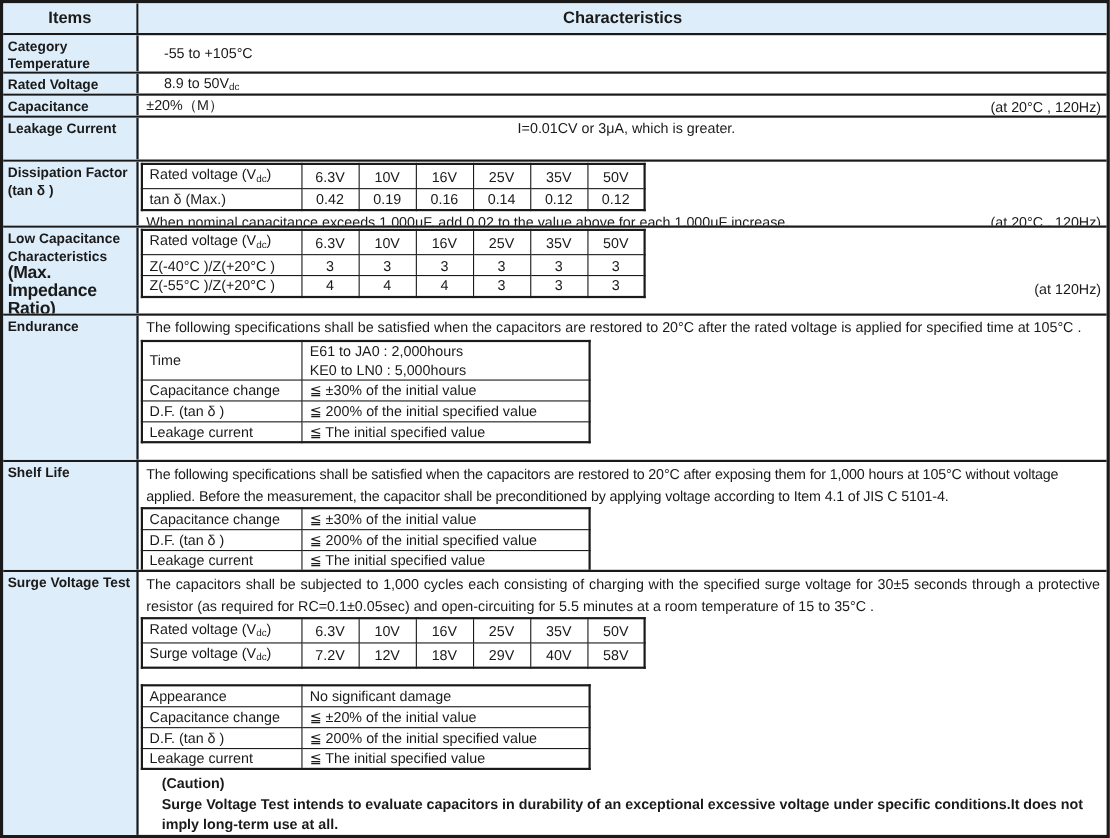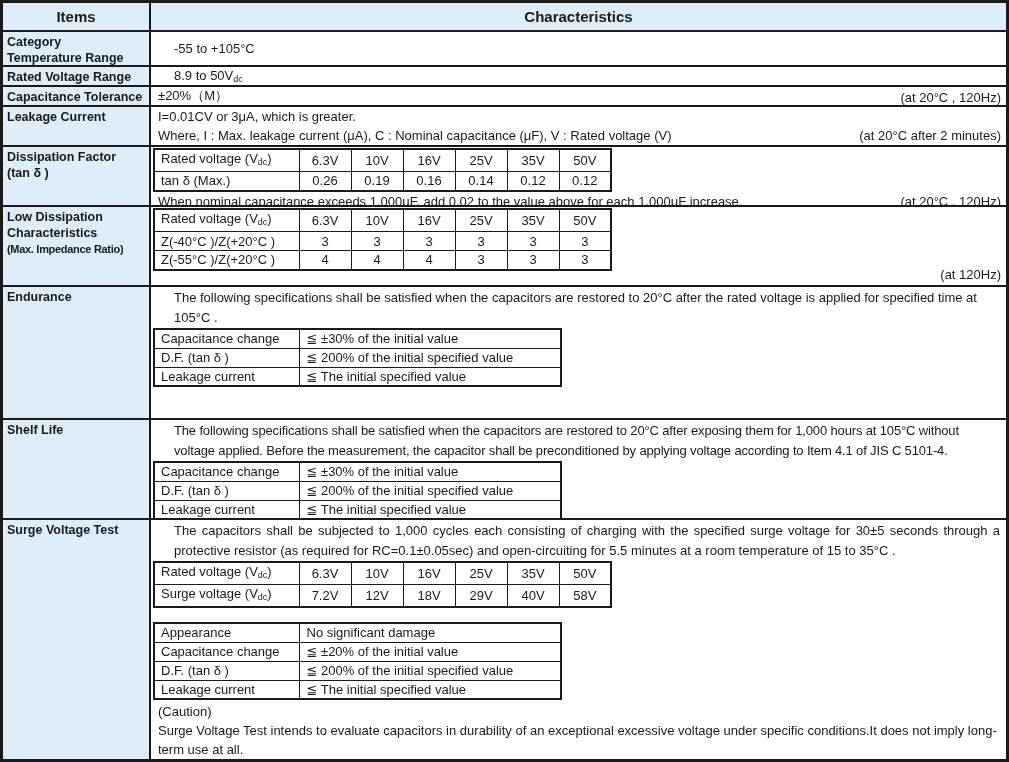--- a/index.html
+++ b/index.html
@@ -15,56 +15,56 @@
     border: 3px solid #1a1a1a;
     display: flex; flex-direction: column;
     background: #ffffff;
   }
   .row { display: flex; border-bottom: 2px solid #1a1a1a; overflow: hidden; flex: none; }
   .row:last-child { border-bottom: none; flex: 1; }
   .r1 { height: 29px; } .r2 { height: 35px; } .r3 { height: 20px; } .r4 { height: 20px; }
   .r5 { height: 40px; } .r6 { height: 60px; } .r7 { height: 80px; } .r8 { height: 133px; }
   .r9 { height: 100px; }
   .item-cell {
-    width: 148px; flex: none;
+    width: 123px; flex: none;
     background: #ddeefa;
     border-right: 2px solid #1a1a1a;
     font-weight: bold; font-size: 12.5px; line-height: 16px;
     padding: 2px 2px 2px 4px;
   }
-  .item-cell .small { font-size: 11px; letter-spacing: -0.3px; }
+  .item-cell .small { font-size: 16px; letter-spacing: -0.3px; }
   .item-cell.hdr, .char-cell.hdr {
     background: #ddeefa; font-size: 15px; font-weight: bold;
     display: flex; align-items: center; justify-content: center;
     padding: 0; line-height: 27px;
   }
   .pre-line { white-space: pre-line; }
   .char-cell { flex: 1; position: relative; font-size: 13px; padding: 0; min-width: 0; }
   .vcenter { display: flex; align-items: center; padding-left: 23px; }
   .between { display: flex; align-items: flex-end; justify-content: space-between; padding: 0 5px 0 7px; }
   .line { line-height: 19px; }
-  .para { padding: 1px 6px 0 7px; line-height: 19.5px; margin-left: 16px; }
+  .para { padding: 1px 6px 0 7px; line-height: 19.5px; }
   .para.justify { text-align: justify; }
   sub.sb { font-size: 9px; vertical-align: -2px; }
   table.inner {
     border-collapse: collapse;
     border: 2px solid #1a1a1a;
     margin-left: 2px; margin-top: 1px;
   }
   table.inner td {
     border: 1px solid #1a1a1a;
     font-size: 13px; line-height: 17px; height: 19px;
     padding: 0 4px;
   }
   table.inner td.lbl { width: 145px; text-align: left; padding-left: 6px; }
   table.inner td.val { width: 52px; text-align: center; }
   table.inner td.val-l { width: 262px; text-align: left; padding-left: 7px; }
-  .corner-note { position: absolute; right: 5px; bottom: 1px; line-height: 18px; }
+  .corner-note { position: absolute; right: 5px; bottom: 13px; line-height: 18px; }
   .gap { height: 13px; }
-  .caution-block { padding: 2px 6px 0 7px; line-height: 19px; }
+  .caution-block { padding: 2px 6px 0 21px; line-height: 19px; font-weight: bold; }
 </style>
 </head>
 <body>
 
 <div class="page">
   <div class="spec-table">
 
     <div class="row r1">
       <div class="item-cell hdr">Items</div>
       <div class="char-cell hdr">Characteristics</div>
@@ -89,25 +89,21 @@
       <div class="item-cell">Capacitance Tolerance</div>
       <div class="char-cell between">
         <span>±20%（M）</span>
         <span>(at 20°C , 120Hz)</span>
       </div>
     </div>
 
     <div class="row r5">
       <div class="item-cell">Leakage Current</div>
       <div class="char-cell">
-        <div class="line" style="padding-left:7px;">I=0.01CV or 3μA, which is greater.</div>
-        <div class="line between">
-          <span>Where, I : Max. leakage current (μA), C : Nominal capacitance (μF), V : Rated voltage (V)</span>
-          <span>(at 20°C after 2 minutes)</span>
-        </div>
+        <div class="line" style="padding-left:7px;text-align:center;">I=0.01CV or 3μA, which is greater.</div>
       </div>
     </div>
 
     <div class="row r6">
       <div class="item-cell">
         <div>Dissipation Factor</div>
         <div>(tan δ )</div>
       </div>
       <div class="char-cell">
         <table class="inner">
@@ -116,39 +112,39 @@
             <td class="lbl"><span>Rated voltage (V</span><sub class="sb">dc</sub><span>)</span></td>
             <td class="val">6.3V</td>
             <td class="val">10V</td>
             <td class="val">16V</td>
             <td class="val">25V</td>
             <td class="val">35V</td>
             <td class="val">50V</td>
           </tr>
           <tr>
             <td class="lbl">tan δ (Max.)</td>
-            <td class="val">0.26</td>
+            <td class="val">0.42</td>
             <td class="val">0.19</td>
             <td class="val">0.16</td>
             <td class="val">0.14</td>
             <td class="val">0.12</td>
             <td class="val">0.12</td>
           </tr>
         </tbody>
           </table>
         <div class="line between">
           <span>When nominal capacitance exceeds 1,000μF, add 0.02 to the value above for each 1,000μF increase.</span>
           <span>(at 20°C , 120Hz)</span>
         </div>
       </div>
     </div>
 
     <div class="row r7">
       <div class="item-cell">
-        <div>Low Dissipation</div>
+        <div>Low Capacitance</div>
         <div>Characteristics</div>
         <div class="small">(Max. Impedance Ratio)</div>
       </div>
       <div class="char-cell">
         <table class="inner">
           <tbody>
               <tr>
             <td class="lbl"><span>Rated voltage (V</span><sub class="sb">dc</sub><span>)</span></td>
             <td class="val">6.3V</td>
             <td class="val">10V</td>
@@ -180,20 +176,27 @@
         <span class="corner-note">(at 120Hz)</span>
       </div>
     </div>
 
     <div class="row r8">
       <div class="item-cell">Endurance</div>
       <div class="char-cell">
         <div class="para">The following specifications shall be satisfied when the capacitors are restored to 20°C after the rated voltage is applied for specified time at 105°C .</div>
         <table class="inner">
           <tbody>
+              <tr>
+            <td class="lbl">Time</td>
+            <td class="val-l">
+              <div>E61 to JA0  : 2,000hours</div>
+              <div>KE0 to LN0 : 5,000hours</div>
+            </td>
+          </tr>
           <tr>
             <td class="lbl">Capacitance change</td>
             <td class="val-l">≦ ±30% of the initial value</td>
           </tr>
           <tr>
             <td class="lbl">D.F. (tan δ )</td>
             <td class="val-l">≦ 200% of the initial specified value</td>
           </tr>
           <tr>
             <td class="lbl">Leakage current</td>

